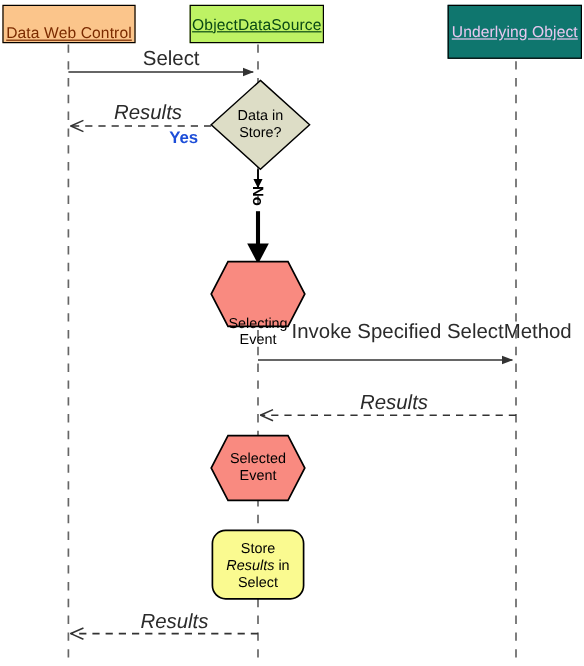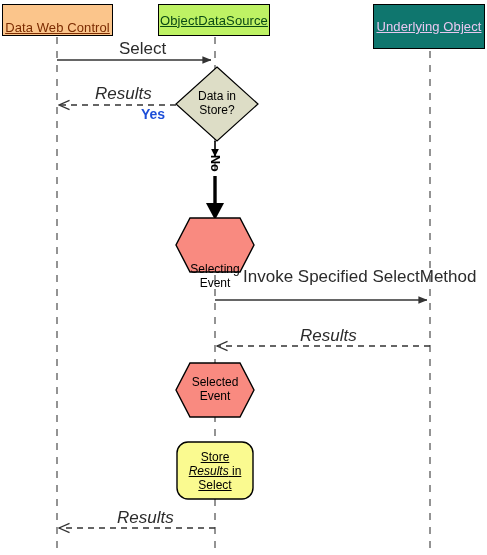--- a/index.html
+++ b/index.html
@@ -145,21 +145,21 @@
   <div class="node-label" style="left:177px; top:230px; width:76px;margin-top:32px;">
     <div>Selecting</div>
     <div>Event</div>
   </div>
 
   <div class="node-label" style="left:177px; top:375px; width:76px;">
     <div>Selected</div>
     <div>Event</div>
   </div>
 
-  <div class="node-label" style="left:177px; top:450px; width:76px;text-decoration:underline;">
+  <div class="node-label" style="left:177px; top:450px; width:76px;">
     <div>Store</div>
     <div>
       <span class="ital">Results</span> <span>in</span>
     </div>
     <div>Select</div>
   </div>
 
 </div>
 
 </body></html>

